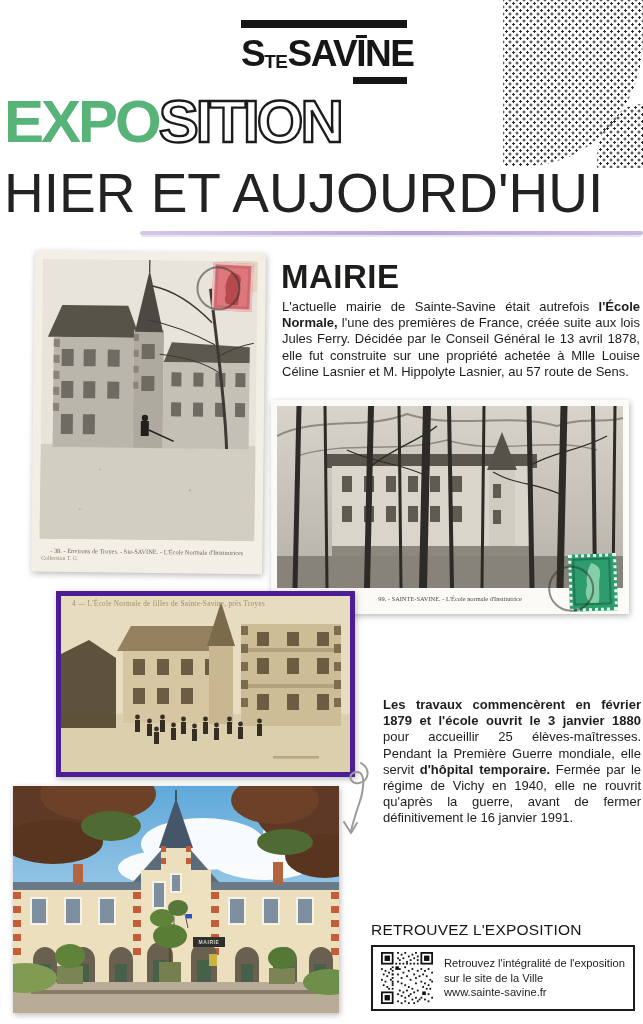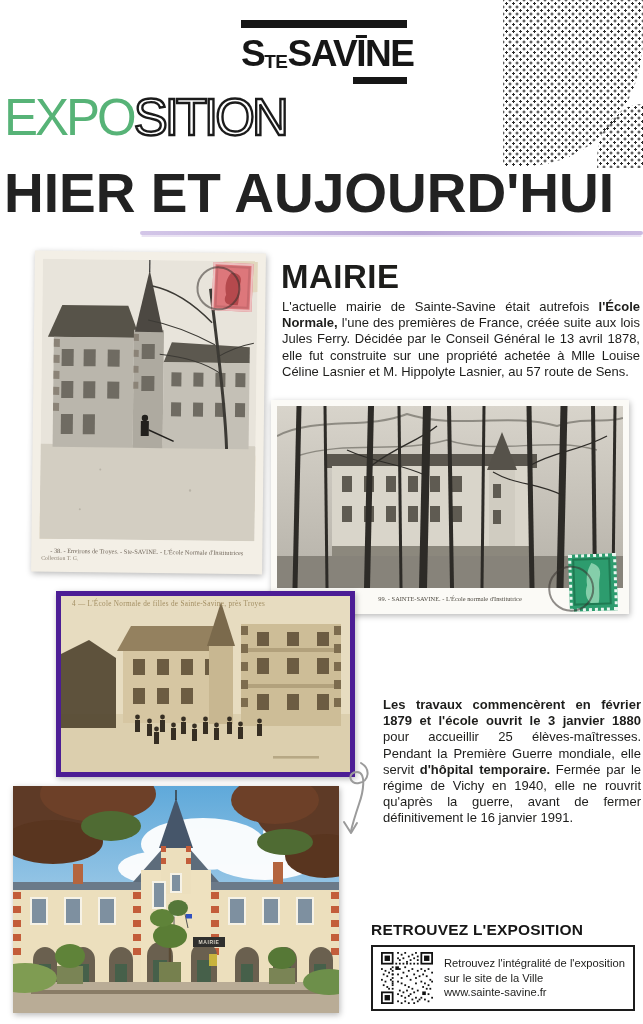--- a/index.html
+++ b/index.html
@@ -13,24 +13,24 @@
 
   
   .logo{position:absolute;left:241px;top:20px;width:166px;color:#161616;}
   .logo-bar-top{width:100%;height:8px;background:#161616;}
   .logo-text{display:flex;align-items:flex-start;margin-top:7px;font-weight:900;font-size:37px;line-height:1;letter-spacing:-1.5px;white-space:nowrap;}
   .logo-sup{font-size:19px;margin-top:17px;letter-spacing:-.5px;}
   .logo-rest{}
   .logo-bar-bottom{margin-top:5px;margin-left:auto;width:54px;height:7px;background:#161616;}
 
   
-  .title{position:absolute;left:4px;top:92px;font-size:51px;font-weight:400;line-height:1;letter-spacing:-3px;white-space:nowrap;}
+  .title{position:absolute;left:4px;top:92px;font-size:60px;font-weight:700;line-height:1;letter-spacing:-3px;white-space:nowrap;}
   .t-solid{color:#57b377;}
   .t-outline{color:#ffffff;-webkit-text-stroke:2.4px #1b1b1b;}
-  .subtitle{position:absolute;left:4px;top:166px;font-size:55px;font-weight:700;line-height:1;letter-spacing:0px;color:#222;white-space:nowrap;}
+  .subtitle{position:absolute;left:4px;top:166px;font-size:55px;font-weight:400;line-height:1;letter-spacing:0px;color:#222;white-space:nowrap;}
 
   .lavender-line{position:absolute;left:140px;top:231px;width:503px;height:4px;border-radius:2px;background:linear-gradient(90deg,#d3c6e8,#b9a6d6 55%,#cabbe2);box-shadow:0 3px 0 -1.5px rgba(160,130,200,.45);}
 
   
   .h-mairie{position:absolute;left:281px;top:258px;font-size:33px;font-weight:900;letter-spacing:.5px;color:#1d1d1b;}
   .para{position:absolute;font-size:13px;line-height:16.2px;color:#1d1d1b;text-align:justify;margin:0;}
   .para b{font-weight:700;}
   .p1{left:282px;top:299px;width:358px;}
   .p2{left:383px;top:650px;width:258px;margin-top:47px;}
   .p3{left:383px;top:780px;width:258px;}
@@ -51,21 +51,21 @@
 
   .card3{left:56px;top:591px;width:299px;height:186px;background:#4c1d95;padding:5px;box-sizing:border-box;}
   .card3-caption{position:absolute;left:16px;top:9px;font-family:"Liberation Serif",serif;font-size:7.2px;letter-spacing:.3px;color:#a28e62;white-space:nowrap;}
 
   .photo-modern{left:13px;top:786px;width:326px;height:227px;background:#7ab0d8;}
   .mairie-sign{position:absolute;left:180px;top:151px;width:32px;height:10px;color:#d9d4c7;font-size:5px;font-weight:700;text-align:center;line-height:10px;letter-spacing:.6px;}
 
   .arrow-squiggle{position:absolute;left:331px;top:759px;width:50px;height:82px;}
 
   
-  .footer-heading{position:absolute;left:371px;top:921px;font-size:15.5px;font-weight:700;letter-spacing:.2px;color:#161616;white-space:nowrap;}
+  .footer-heading{position:absolute;left:371px;top:921px;font-size:15.5px;font-weight:400;letter-spacing:.2px;color:#161616;white-space:nowrap;}
   .qr-box{position:absolute;left:371px;top:945px;width:264px;height:66px;border:2px solid #1c1c1c;box-sizing:border-box;display:flex;align-items:center;gap:11px;padding:21px 8px;background:#fff;}
   .qr-code{flex:0 0 auto;}
   .qr-text{font-size:11.2px;line-height:1.32;color:#1d1d1b;}
 </style>
 </head>
 <body>
 
 <div class="page">
 
   <div class="dots dots-main"></div>

